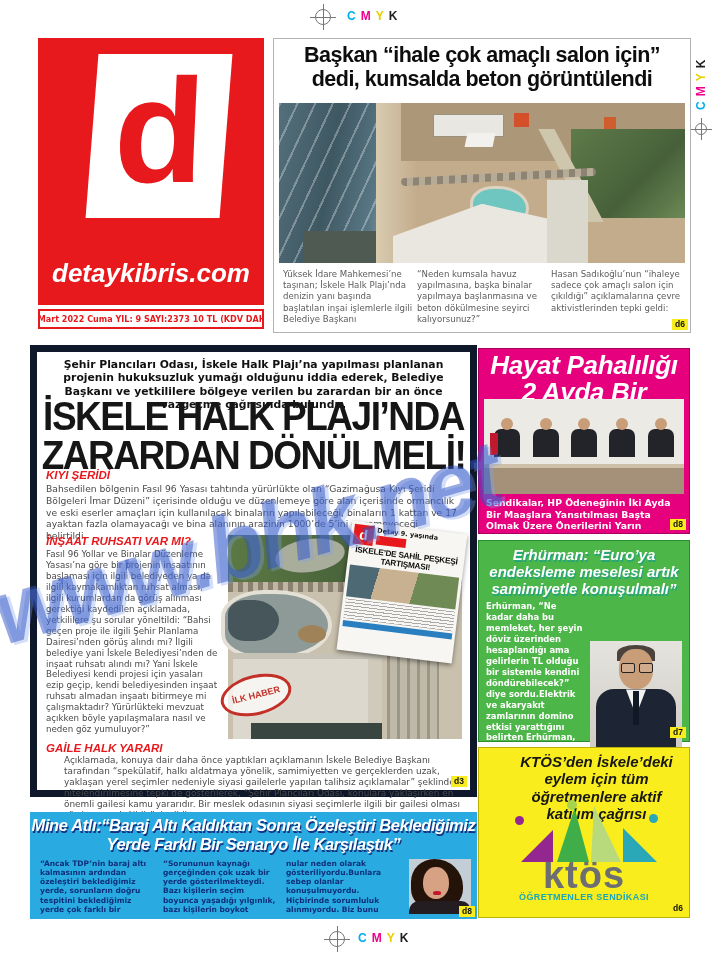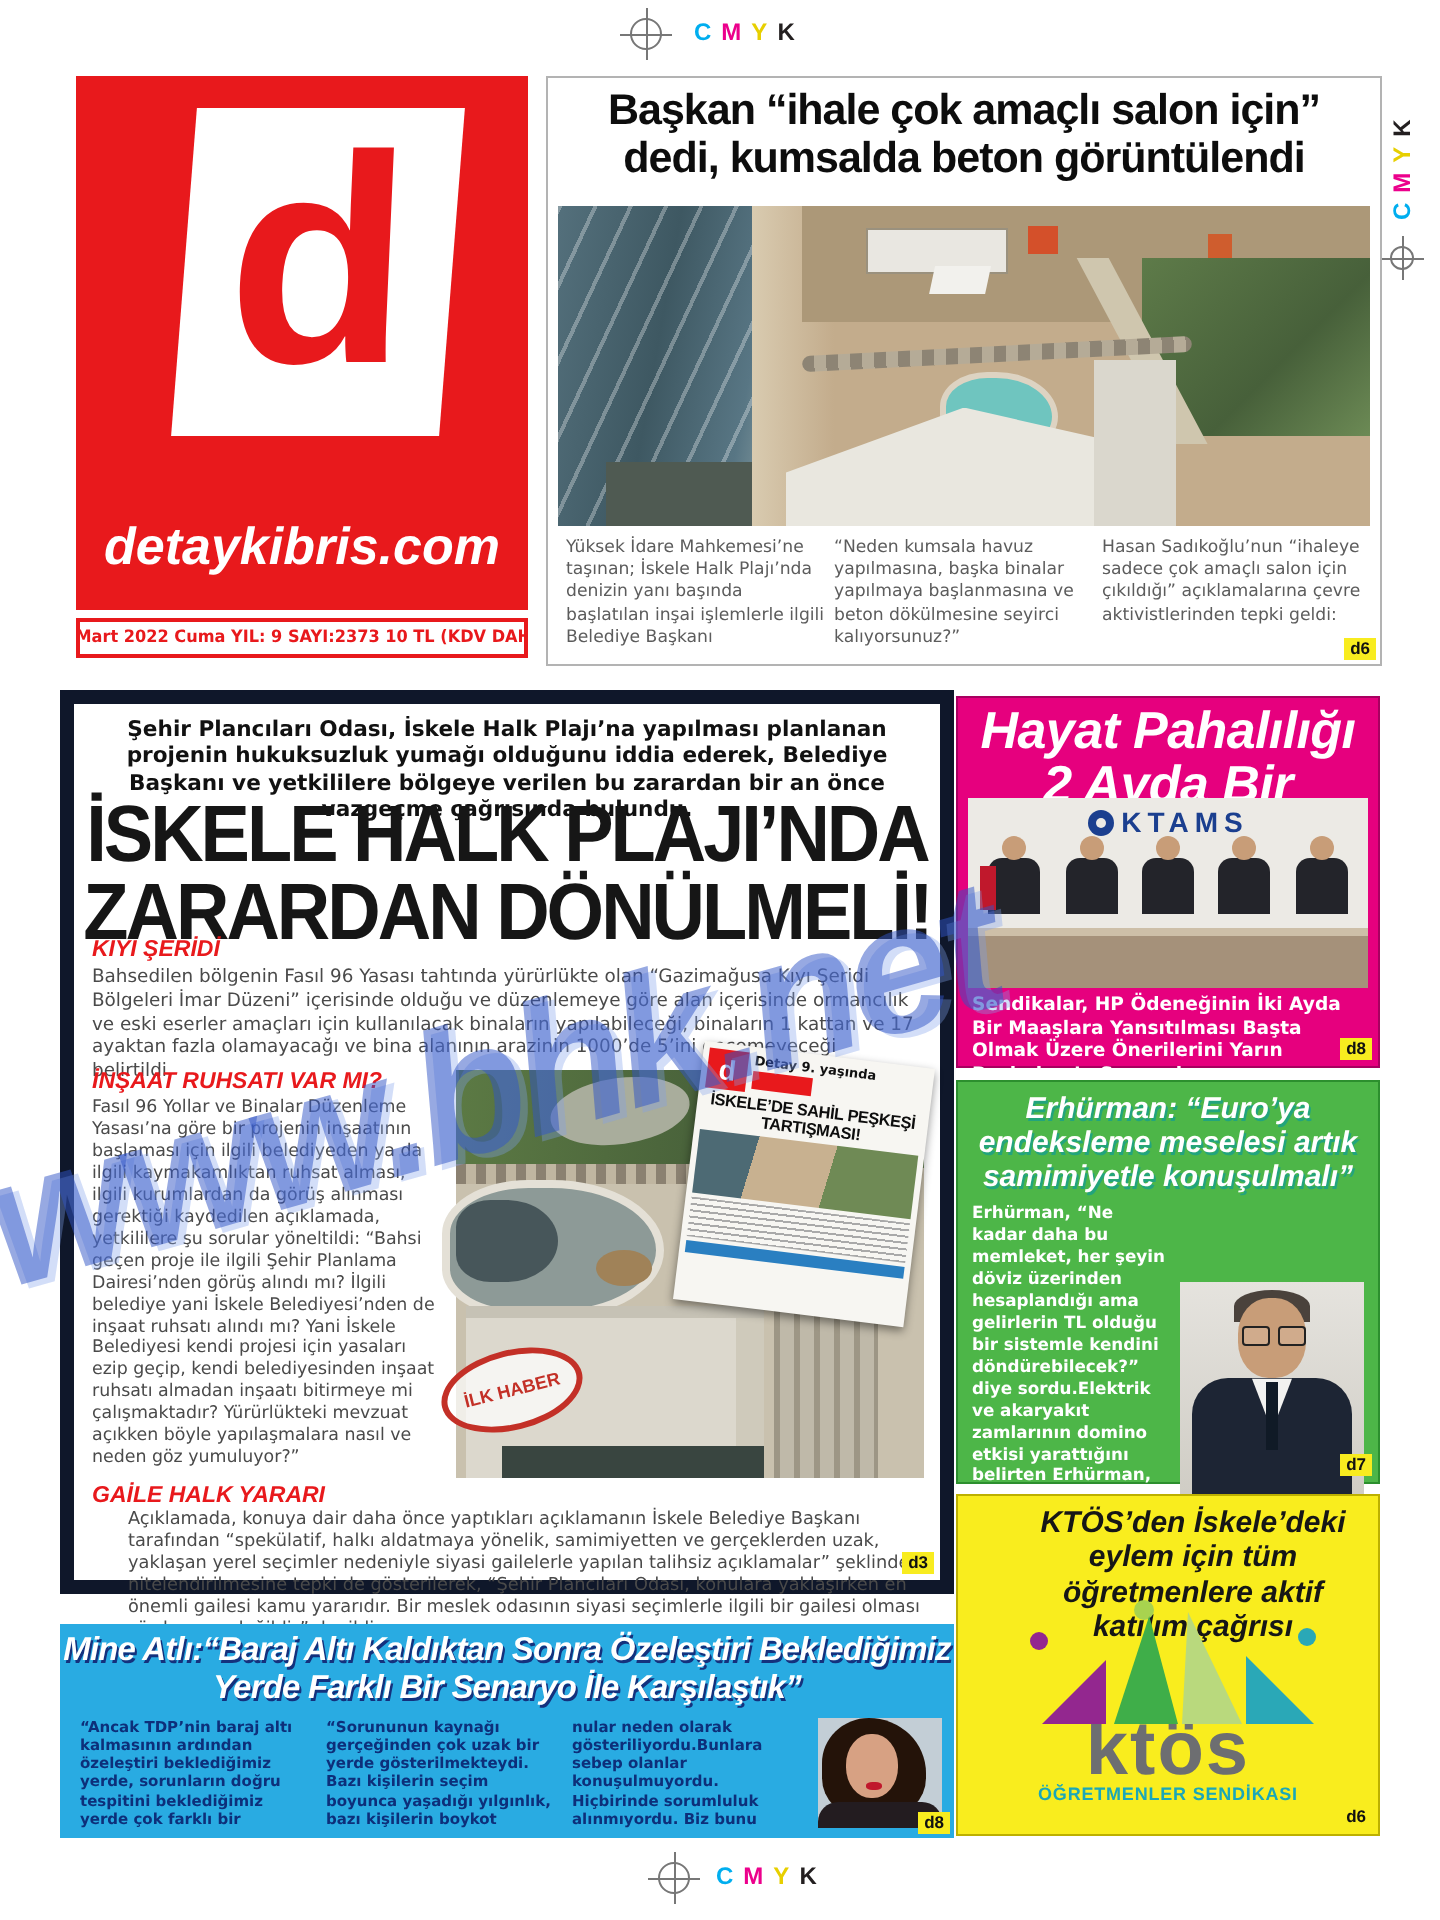--- a/index.html
+++ b/index.html
@@ -275,24 +275,20 @@
       </div>
     </div>
     <div class="sec-t m-sec3">GAİLE HALK YARARI</div>
     <div class="m-p3">Açıklamada, konuya dair daha önce yaptıkları açıklamanın İskele Belediye Başkanı tarafından  “spekülatif, halkı aldatmaya yönelik, samimiyetten ve gerçeklerden uzak,  yaklaşan yerel seçimler nedeniyle siyasi gailelerle yapılan talihsiz açıklamalar” şeklinde nitelendirilmesine tepki de gösterilerek, “Şehir Plancıları Odası, konulara yaklaşırken en önemli gailesi kamu yararıdır. Bir meslek odasının siyasi seçimlerle ilgili bir gailesi olması söz konusu değildir” denildi.</div>
     <div class="pbadge" style="right:3px;bottom:3px;">d3</div>
   </div>
 
   <div class="abs magbox">
     <div class="mag-title">Hayat Pahalılığı 2 Ayda Bir Verilmeli</div>
     <div class="mag-photo">
-      <div class="ktams-row">
-        <span class="gear"></span>
-        <span class="ktams-t">KTAMS</span>
-      </div>
       <div class="figs">
         <div class="fig"></div>
         <div class="fig"></div>
         <div class="fig"></div>
         <div class="fig"></div>
         <div class="fig"></div>
       </div>
       <div class="flag"></div>
       <div class="mag-table"></div>
     </div>

